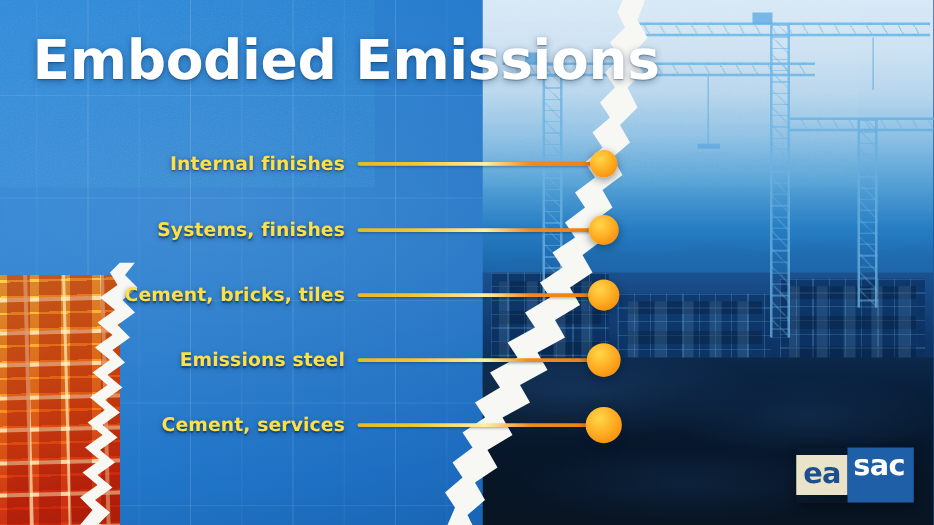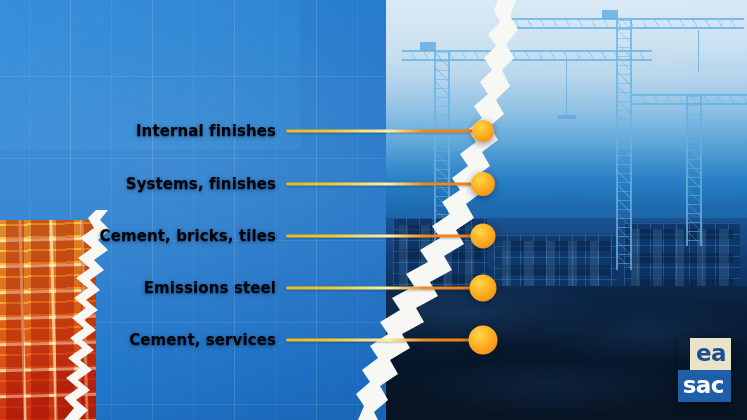--- a/index.html
+++ b/index.html
@@ -174,21 +174,21 @@
     text-shadow:0 2px 6px rgba(0,40,85,.42),0 1px 1px rgba(0,30,65,.35);
     white-space:nowrap;
   }
 
   
   .rows{position:absolute;inset:0;}
   .row{position:absolute;left:0;right:0;height:0;}
   .row .lbl{
     position:absolute;right:471px;
     transform:translateY(-50%);
-    color:#000000;font-weight:700;font-size:15px;
+    color:#fde047;font-weight:700;font-size:15px;
     letter-spacing:.1px;white-space:nowrap;
     text-shadow:0 1px 4px rgba(0,40,85,.55),0 1px 1px rgba(0,28,60,.4);
   }
   .row .line{
     position:absolute;
     transform:translateY(-50%);
     height:3px;
     background:linear-gradient(to right,#e6b923 0%,#f0c62c 22%,#fff0a8 52%,#f08a1e 70%,#ef7f13 100%);
     border-radius:2px;
     box-shadow:0 1px 2px rgba(0,30,60,.35);
@@ -197,32 +197,31 @@
     position:absolute;
     transform:translate(-50%,-50%);
     border-radius:50%;
     background:radial-gradient(circle at 38% 32%,#ffd64a 0%,#ffb52a 38%,#fb9a14 68%,#f07f0c 100%);
     box-shadow:0 2px 7px rgba(0,20,45,.45);
   }
 
   
   .logo{
     position:absolute;right:16px;bottom:18px;
-    display:flex;align-items:flex-end;
+    display:flex;align-items:center;
     font-size:23px;font-weight:700;line-height:1;
     box-shadow:0 2px 8px rgba(0,0,0,.45);
-    flex-direction:column;
   }
   .logo .ea{
     background:#e9e3c9;color:#1d4f8f;
     padding:4px 5px 5px 6px;letter-spacing:-.5px;
   }
   .logo .sac{
     background:#1f5fa8;color:#ffffff;
-    padding:4px 7px 5px 5px;letter-spacing:-.5px;
+    padding:4px 7px 17px 5px;letter-spacing:-.5px;
   }
 </style>
 </head>
 <body>
 
 <div class="poster">
 
   <div class="blue-paper">
     <div class="grid-lines"></div>
     <div class="grid-lines2"></div>
@@ -325,20 +324,21 @@
         L100,10 L110,20 L98,30 L108,40 L94,50 L104,60
         L90,70 L100,80 L86,90 L98,100 L84,110 L96,120
         L82,130 L94,140 L80,150 L92,160 L78,170 L90,180
         L76,190 L88,200 L78,210 L64,210
         L74,198 L64,188 L78,178 L66,168 L80,158 L68,148
         L82,138 L70,128 L84,118 L72,108 L86,98 L74,88
         L88,78 L76,68 L90,58 L78,48 L92,38 L80,28 L94,18 L88,8 Z"></path>
     </svg>
   </div>
 
+  <div class="title">Embodied Emissions</div>
 
   <div class="rows">
 
     <div class="row" style="top:131px;">
       <span class="lbl">Internal finishes</span>
       <span class="line" style="left:286px;width:197px;"></span>
       <span class="dot" style="left:483px;width:22px;height:22px;"></span>
     </div>
 
     <div class="row" style="top:184px;">

